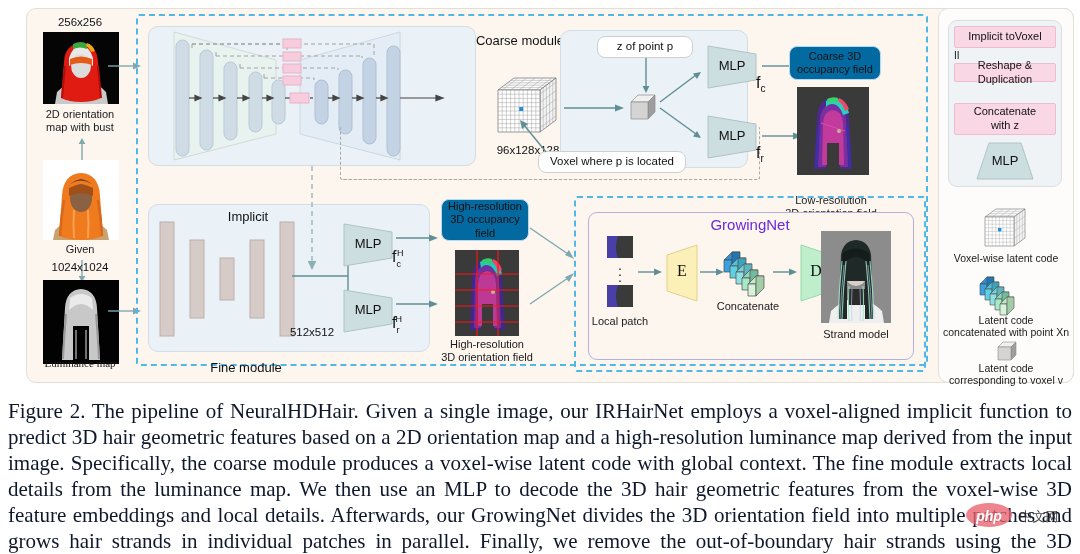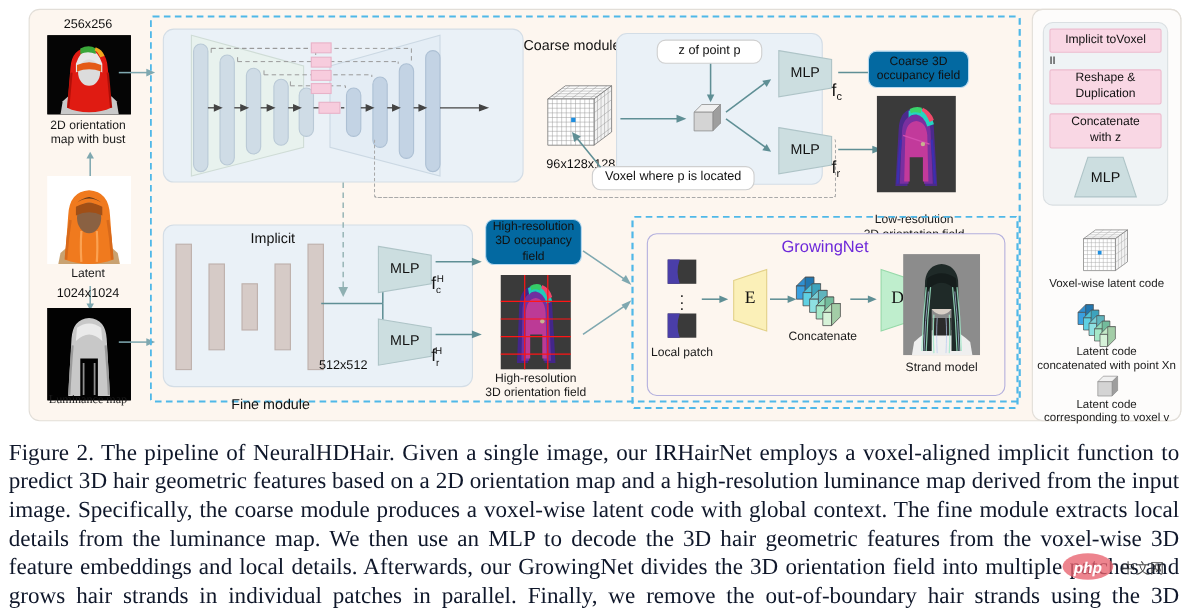--- a/index.html
+++ b/index.html
@@ -115,21 +115,21 @@
         <path d="M19 36 Q20 14 38 13 Q56 14 57 36 L60 76 Q50 80 38 80 Q26 80 16 76 Z" fill="#f07a1e"></path>
         <ellipse cx="38" cy="38" rx="11" ry="14" fill="#8a6142"></ellipse>
         <path d="M26 28 Q38 21 50 28 L50 36 Q38 30 26 36 Z" fill="#a14f16"></path>
         <path d="M27 24 Q38 17 49 24 Q44 20 38 19 Q32 20 27 24 Z" fill="#5c3a20"></path>
         <path d="M21 40 Q18 58 17 76" stroke="#d8691a" stroke-width="2.5" fill="none"></path>
         <path d="M55 40 Q58 58 59 76" stroke="#d8691a" stroke-width="2.5" fill="none"></path>
         <path d="M31 50 Q30 64 31 78" stroke="#fba252" stroke-width="2" fill="none"></path>
         <path d="M45 50 Q46 64 45 78" stroke="#fba252" stroke-width="2" fill="none"></path>
       </svg>
     </div>
-    <div class="abs lbl" style="left:0;top:231px;width:100px;">Latent</div>
+    <div class="abs lbl" style="left:0;top:231px;width:100px;">Given</div>
 
     <svg class="abs" style="left:46px;top:248px;" width="12" height="22">
       <line x1="6" y1="0" x2="6" y2="17" stroke="#7fa8b0" stroke-width="1.4"></line>
       <polygon points="6,22 2.6,16 9.4,16" fill="#7fa8b0"></polygon>
     </svg>
 
     <div class="abs dim" style="left:0;top:249px;width:100px;">1024x1024</div>
 
     <div class="abs thumb" style="left:13px;top:268px;width:76px;height:84px;background:#000;overflow:hidden;">
       <svg width="76" height="84" viewBox="0 0 76 84">
@@ -568,21 +568,21 @@
     </svg>
   </div>
   <div class="abs lbl" style="left:818px;top:328px;width:76px;">Strand model</div>
 
   <div class="abs" id="legend-panel"></div>
 
   <div class="abs" style="left:948px;top:20px;width:114px;height:167px;background:#eff3f5;border:1px solid #dadfe2;border-radius:9px;box-sizing:border-box;"></div>
 
   <div class="abs callout-pink" style="left:954px;top:26px;width:102px;height:22px;white-space:pre-line;">Implicit toVoxel</div>
   <div class="abs" style="left:954px;top:50px;width:102px;font-size:10px;color:#111;">II</div>
-  <div class="abs callout-pink" style="left:954px;top:63px;width:102px;height:32px;white-space:pre-line;">Reshape &amp;
+  <div class="abs callout-pink" style="left:954px;top:63px;width:102px;height:19px;white-space:pre-line;">Reshape &amp;
 Duplication</div>
   <div class="abs callout-pink" style="left:954px;top:103px;width:102px;height:32px;white-space:pre-line;">Concatenate
 with z</div>
 
   <div class="abs" style="left:975px;top:141px;">
     <svg width="60" height="40" viewBox="0 0 60 40">
       <polygon points="14,2 46,2 58,38 2,38" fill="#ccdee0" stroke="#aec4c7" stroke-width="1"></polygon>
     </svg>
     <div class="abs" style="left:0;top:12px;width:60px;text-align:center;font-size:13px;color:#111;">MLP</div>
   </div>

